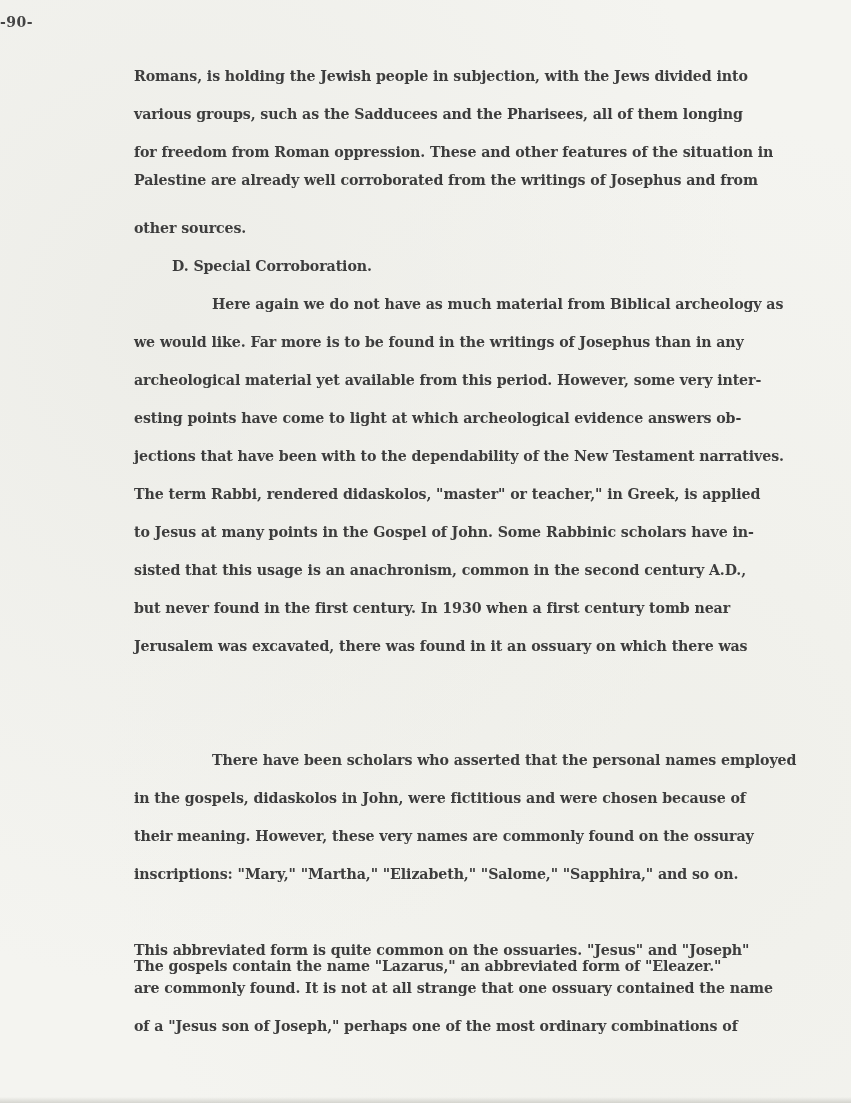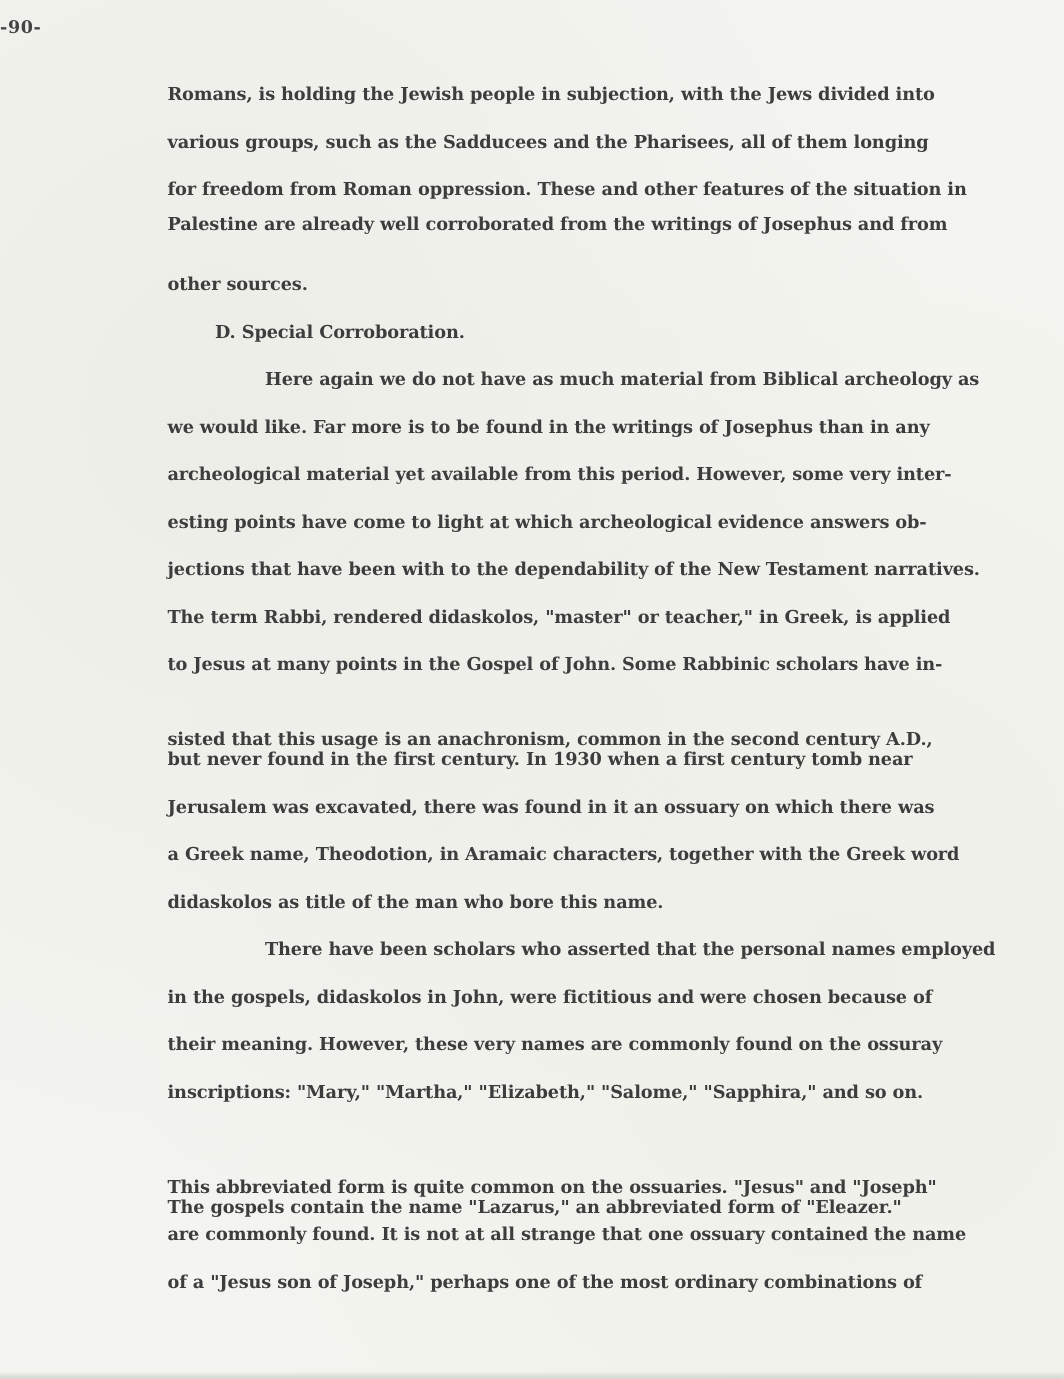--- a/index.html
+++ b/index.html
@@ -70,25 +70,23 @@
   <div class="line" style="top:172px">Palestine are already well corroborated from the writings of Josephus and from</div>
   <div class="line" style="top:220px">other sources.</div>
   <div class="line heading" style="top:258px">D. Special Corroboration.</div>
   <div class="line indent" style="top:296px">Here again we do not have as much material from Biblical archeology as</div>
   <div class="line" style="top:334px">we would like.  Far more is to be found in the writings of Josephus than in any</div>
   <div class="line" style="top:372px">archeological material yet available from this period.  However, some very inter-</div>
   <div class="line" style="top:410px">esting points have come to light at which archeological evidence answers ob-</div>
   <div class="line" style="top:448px">jections that have been with to the dependability of the New Testament narratives.</div>
   <div class="line" style="top:486px"><span>The term Rabbi, rendered </span><span class="u">didaskolos</span><span>, "master" or  teacher," in Greek, is applied</span></div>
   <div class="line" style="top:524px">to Jesus at many points in the Gospel of John.  Some Rabbinic scholars have in-</div>
-  <div class="line" style="top:584px">sisted that this usage is an anachronism,  common in the second century A.D.,</div>
+  <div class="line" style="top:562px">sisted that this usage is an anachronism,  common in the second century A.D.,</div>
   <div class="line" style="top:600px">but never found in the first century.  In 1930 when a first century tomb near</div>
   <div class="line" style="top:638px">Jerusalem was excavated, there was found in it an ossuary on which there was</div>
-  <div class="line" style="top:676px">a Greek name, Theodotion, in Aramaic characters, together with the Greek word</div>
-  <div class="line" style="top:714px"><span></span><span class="u">didaskolos</span><span> as title of the man who bore this name.</span></div>
   <div class="line indent" style="top:752px">There have been scholars who asserted that the personal names employed</div>
   <div class="line" style="top:790px">in the gospels, didaskolos in John, were fictitious and were chosen because of</div>
   <div class="line" style="top:828px">their meaning.  However, these very names are commonly found on the ossuray</div>
   <div class="line" style="top:866px">inscriptions:  "Mary," "Martha," "Elizabeth," "Salome," "Sapphira," and so on.</div>
   <div class="line" style="top:958px">The gospels contain the name "Lazarus," an abbreviated form of "Eleazer."</div>
   <div class="line" style="top:942px">This abbreviated form is quite common on the ossuaries.  "Jesus" and "Joseph"</div>
   <div class="line" style="top:980px">are commonly found.  It is not at all strange that one ossuary contained the name</div>
   <div class="line" style="top:1018px">of a "Jesus son of Joseph," perhaps one of the most ordinary combinations of</div>
 
   <div class="bottom-shadow"></div>

